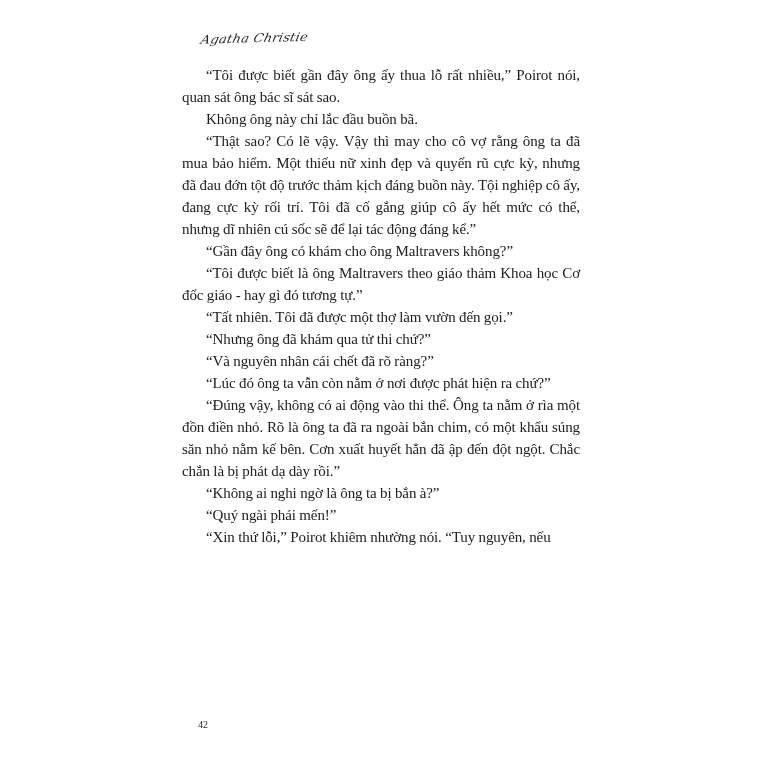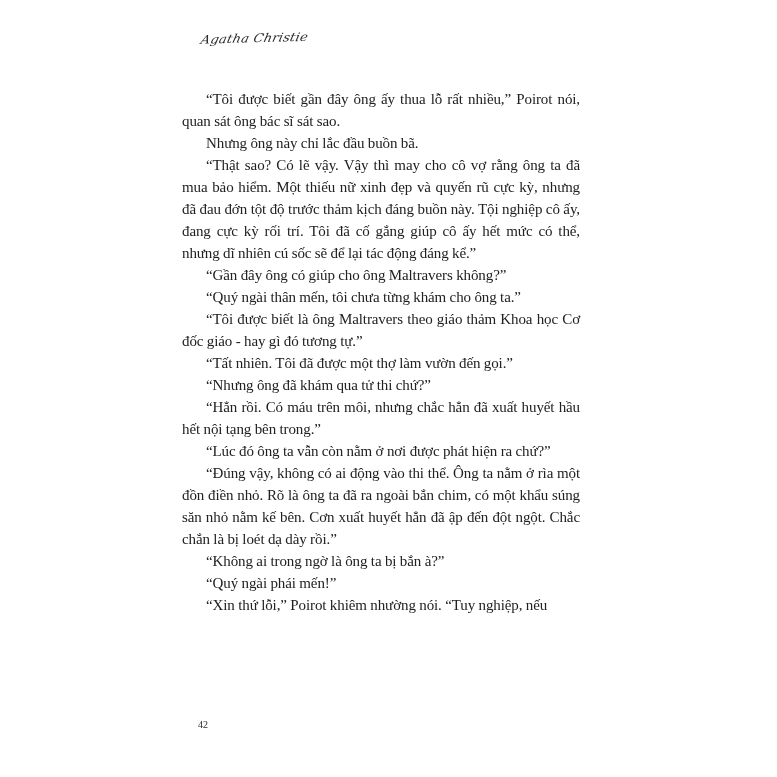--- a/index.html
+++ b/index.html
@@ -28,21 +28,21 @@
     font-size: 13px;
     letter-spacing: 0.2px;
     color: #2b2b2b;
     transform: skewX(-14deg) rotate(-1.5deg) scaleY(0.92);
     transform-origin: left center;
     white-space: nowrap;
   }
   .text-block {
     position: absolute;
     left: 182px;
-    top: 88px;
+    top: 64px;
     width: 398px;
     color: #212121;
   }
   .text-block p {
     margin: 0;
     padding: 0;
     font-family: "Liberation Serif", serif;
     font-size: 15px;
     line-height: 22px;
     text-align: justify;
@@ -61,30 +61,29 @@
 </style>
 </head>
 <body>
 
 <div class="page">
 
   <div class="signature">Agatha Christie</div>
 
   <div class="text-block">
     <p>“Tôi được biết gần đây ông ấy thua lỗ rất nhiều,” Poirot nói, quan sát ông bác sĩ sát sao.</p>
-    <p>Nhưng ông này chỉ lắc đầu buồn bã.</p>
+    <p>Không ông này chỉ lắc đầu buồn bã.</p>
     <p>“Thật sao? Có lẽ vậy. Vậy thì may cho cô vợ rằng ông ta đã mua bảo hiểm. Một thiếu nữ xinh đẹp và quyến rũ cực kỳ, nhưng đã đau đớn tột độ trước thảm kịch đáng buồn này. Tội nghiệp cô ấy, đang cực kỳ rối trí. Tôi đã cố gắng giúp cô ấy hết mức có thể, nhưng dĩ nhiên cú sốc sẽ để lại tác động đáng kể.”</p>
-    <p>“Gần đây ông có giúp cho ông Maltravers không?”</p>
-    <p>“Quý ngài thân mến, tôi chưa từng khám cho ông ta.”</p>
+    <p>“Gần đây ông có khám cho ông Maltravers không?”</p>
     <p>“Tôi được biết là ông Maltravers theo giáo thảm Khoa học Cơ đốc giáo - hay gì đó tương tự.”</p>
     <p>“Tất nhiên. Tôi đã được một thợ làm vườn đến gọi.”</p>
     <p>“Nhưng ông đã khám qua tử thi chứ?”</p>
-    <p>“Hẳn rồi. Có máu trên môi, nhưng chắc hẳn đã xuất huyết hầu hết nội tạng bên trong.”</p>
+    <p>“Và nguyên nhân cái chết đã rõ ràng?”</p>
     <p>“Lúc đó ông ta vẫn còn nằm ở nơi được phát hiện ra chứ?”</p>
-    <p>“Đúng vậy, không có ai động vào thi thể. Ông ta nằm ở rìa một đồn điền nhỏ. Rõ là ông ta đã ra ngoài bắn chim, có một khẩu súng săn nhỏ nằm kế bên. Cơn xuất huyết hẳn đã ập đến đột ngột. Chắc chắn là bị loét dạ dày rồi.”</p>
-    <p>“Không ai trong ngờ là ông ta bị bắn à?”</p>
+    <p>“Đúng vậy, không có ai động vào thi thể. Ông ta nằm ở rìa một đồn điền nhỏ. Rõ là ông ta đã ra ngoài bắn chim, có một khẩu súng săn nhỏ nằm kế bên. Cơn xuất huyết hẳn đã ập đến đột ngột. Chắc chắn là bị phát dạ dày rồi.”</p>
+    <p>“Không ai nghi ngờ là ông ta bị bắn à?”</p>
     <p>“Quý ngài phái mến!”</p>
-    <p>“Xin thứ lỗi,” Poirot khiêm nhường nói. “Tuy nghiệp, nếu</p>
+    <p>“Xin thứ lỗi,” Poirot khiêm nhường nói. “Tuy nguyên, nếu</p>
   </div>
 
   <div class="page-number">42</div>
 
 </div>
 
 </body></html>

